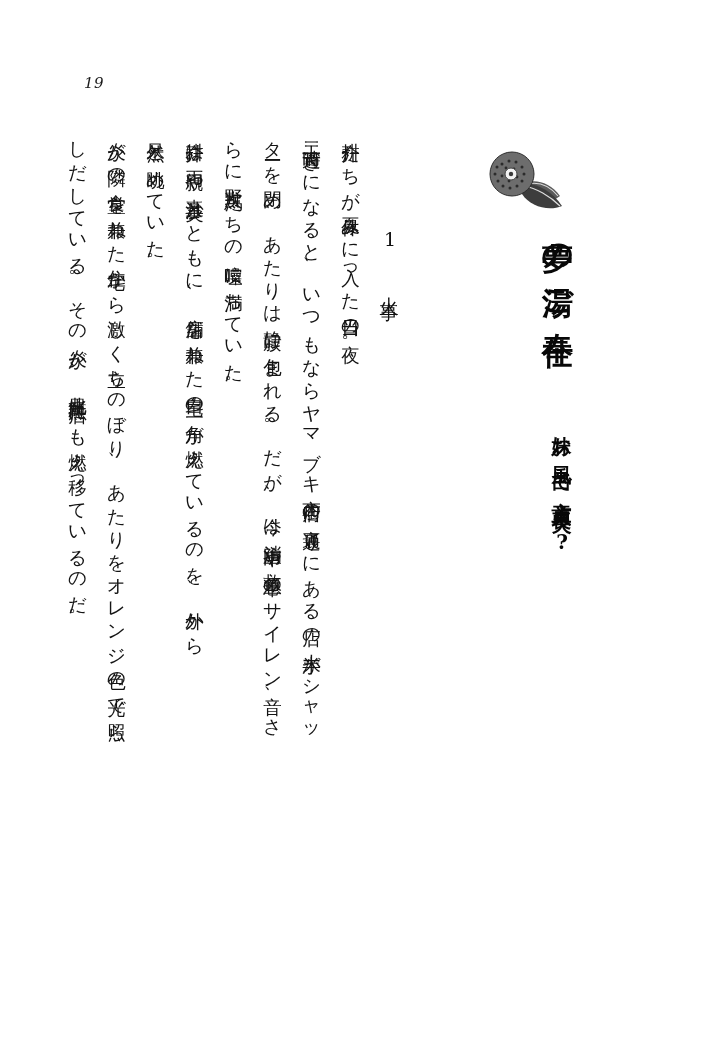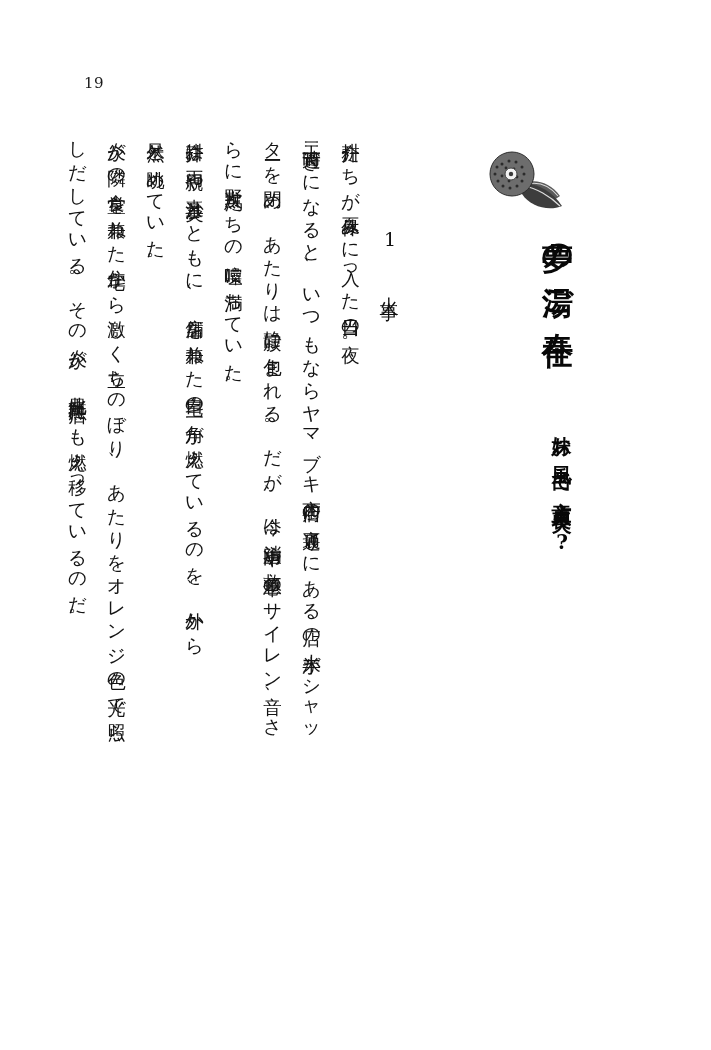--- a/index.html
+++ b/index.html
@@ -22,20 +22,21 @@
     height: 1050px;
     background: #ffffff;
   }
 
   
   .page-number {
     position: absolute;
     left: 84px;
     top: 74px;
     font-family: "DejaVu Serif", "Liberation Serif", serif;
+    font-style: italic;
     font-size: 15px;
     color: #1a1a1a;
     letter-spacing: 0.5px;
   }
 
   
   .ornament {
     position: absolute;
     left: 478px;
     top: 148px;

